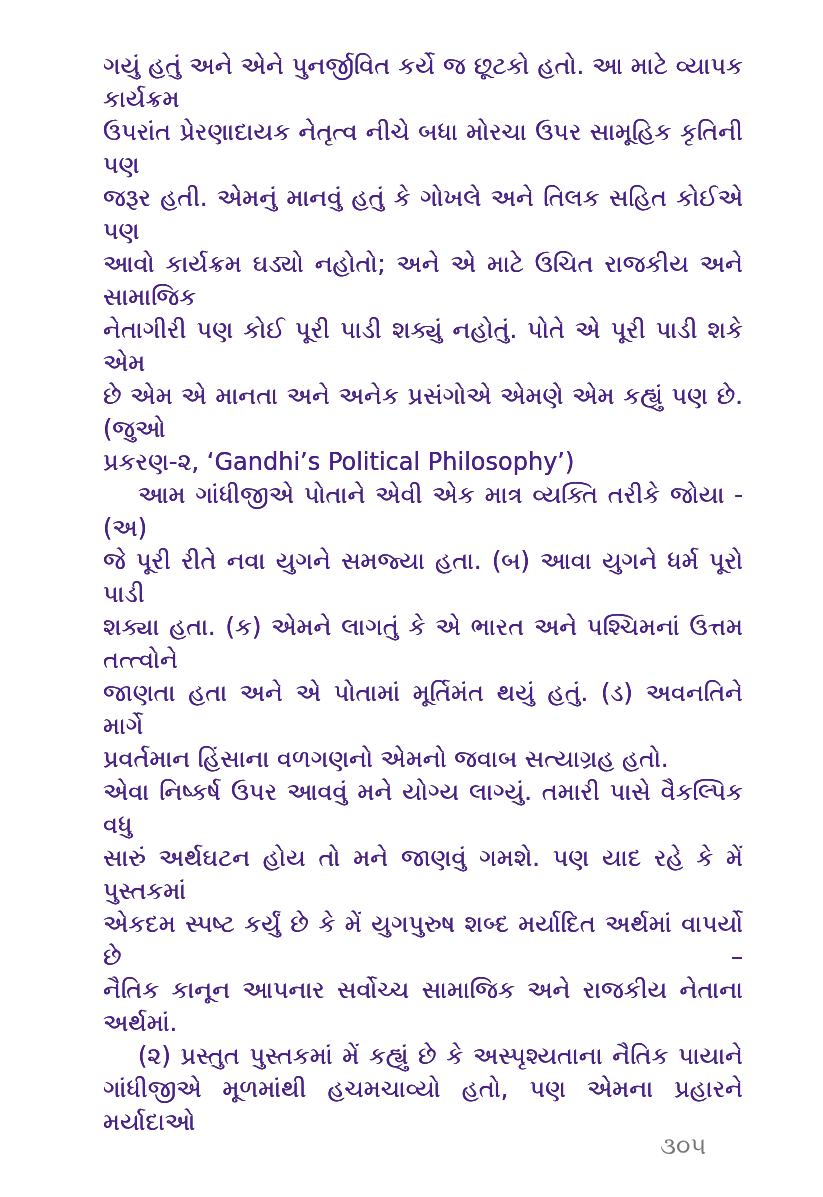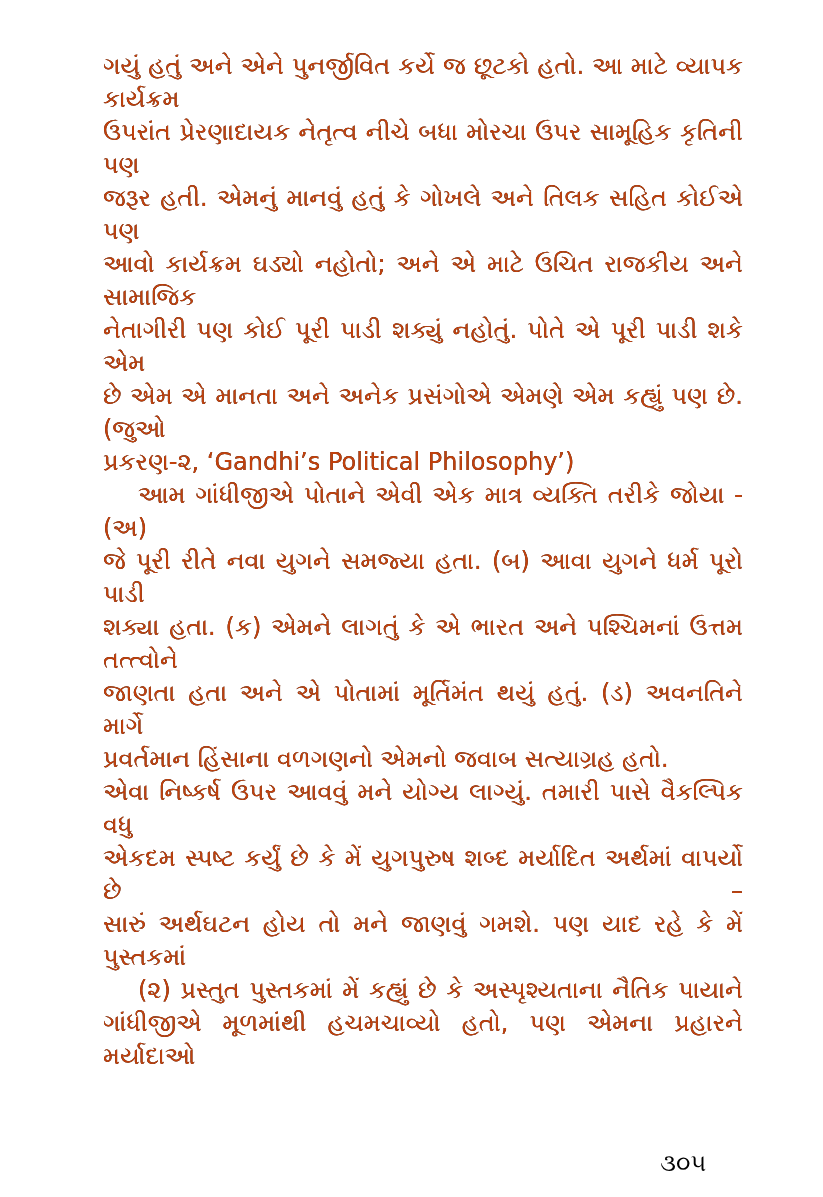--- a/index.html
+++ b/index.html
@@ -27,21 +27,21 @@
     width: 640px;
   }
   .para {
     margin: 0;
     padding: 0;
   }
   .ln {
     display: block;
     font-size: 24px;
     line-height: 33px;
-    color: #c2410c;
+    color: #4c1d95;
     
     text-shadow: 0 0 0.4px #161616;
   }
   
   .full {
     text-align: justify;
     text-align-last: justify;
   }
   
   .short {
@@ -53,22 +53,21 @@
     text-indent: 35px;
   }
   .page-number {
     position: absolute;
     left: 660px;
     top: 1130px;
     width: 60px;
     font-size: 24px;
     line-height: 33px;
     text-align: left;
-    color: #000000;
-    margin-top: 17px;
+    color: #737373;
   }
 </style>
 </head>
 <body>
 
 <div class="page">
   <div class="text-block">
 
     <div class="para">
       <span class="ln full">ગયું હતું અને એને પુનર્જીવિત કર્યે જ છૂટકો હતો. આ માટે વ્યાપક કાર્યક્રમ</span>
@@ -83,22 +82,23 @@
     <div class="para">
       <span class="ln full ind">આમ ગાંધીજીએ પોતાને એવી એક માત્ર વ્યક્તિ તરીકે જોયા - (અ)</span>
       <span class="ln full">જે પૂરી રીતે નવા યુગને સમજ્યા હતા. (બ) આવા યુગને ધર્મ પૂરો પાડી</span>
       <span class="ln full">શક્યા હતા. (ક) એમને લાગતું કે એ ભારત અને પશ્ચિમનાં ઉત્તમ તત્ત્વોને</span>
       <span class="ln full">જાણતા હતા અને એ પોતામાં મૂર્તિમંત થયું હતું. (ડ) અવનતિને માર્ગે</span>
       <span class="ln short">પ્રવર્તમાન હિંસાના વળગણનો એમનો જવાબ સત્યાગ્રહ હતો.</span>
     </div>
 
     <div class="para">
       <span class="ln full">એવા નિષ્કર્ષ ઉપર આવવું મને યોગ્ય લાગ્યું. તમારી પાસે વૈકલ્પિક વધુ</span>
+      <span class="ln full">સારું અર્થઘટન હોય તો મને જાણવું ગમશે. પણ યાદ રહે કે મેં પુસ્તકમાં</span>
       <span class="ln full">એકદમ સ્પષ્ટ કર્યું છે કે મેં યુગપુરુષ શબ્દ મર્યાદિત અર્થમાં વાપર્યો છે –</span>
-      <span class="ln full">સારું અર્થઘટન હોય તો મને જાણવું ગમશે. પણ યાદ રહે કે મેં પુસ્તકમાં</span>
+      <span class="ln full">નૈતિક કાનૂન આપનાર સર્વોચ્ચ સામાજિક અને રાજકીય નેતાના અર્થમાં.</span>
     </div>
 
     <div class="para">
       <span class="ln full ind">(૨) પ્રસ્તુત પુસ્તકમાં મેં કહ્યું છે કે અસ્પૃશ્યતાના નૈતિક પાયાને</span>
       <span class="ln full">ગાંધીજીએ મૂળમાંથી હચમચાવ્યો હતો, પણ એમના પ્રહારને મર્યાદાઓ</span>
 
     </div>
 
   </div>
 

